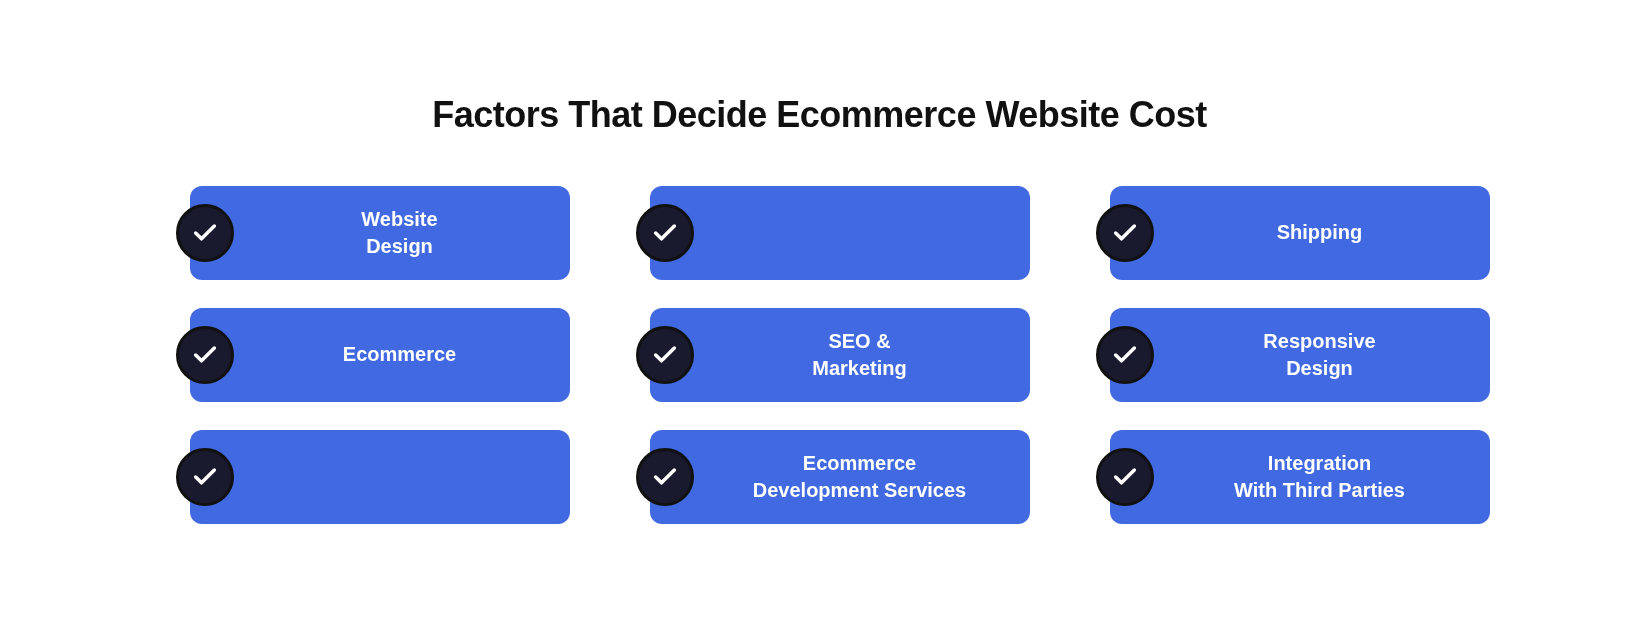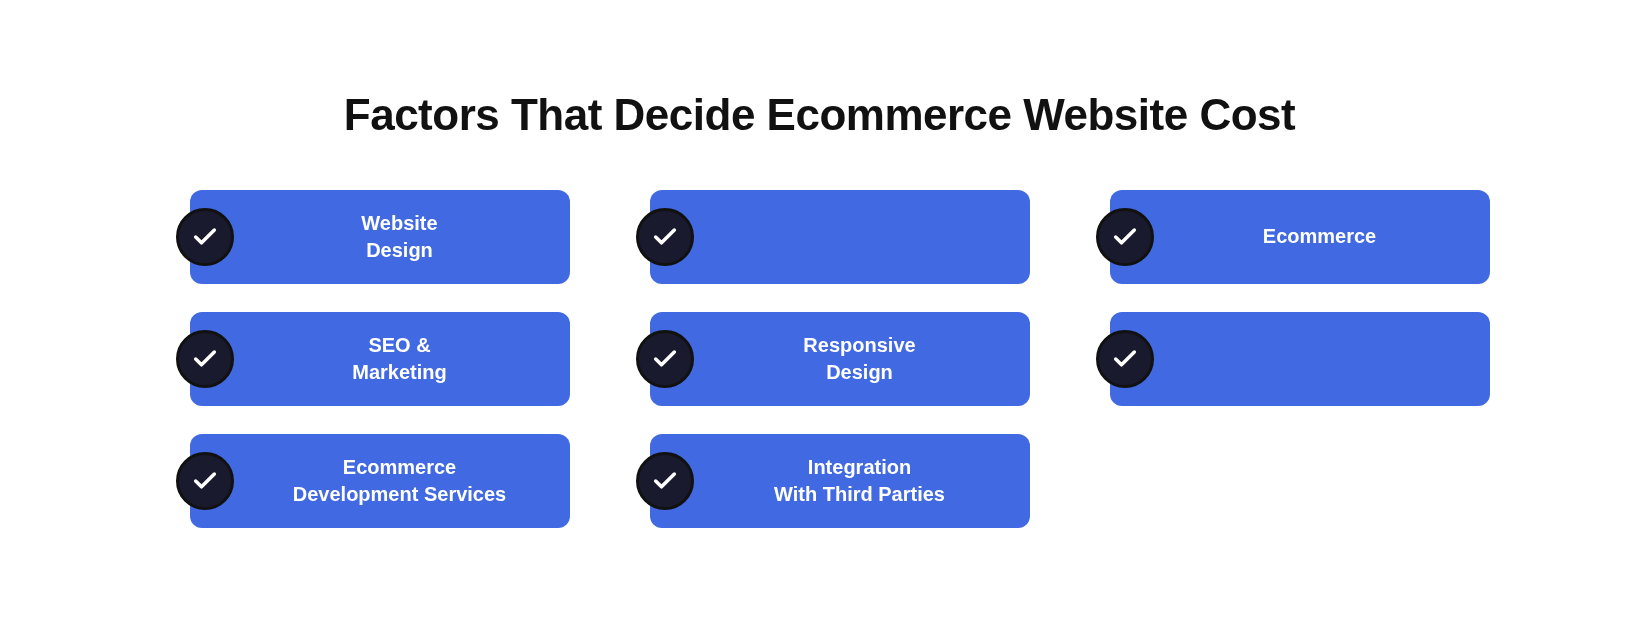--- a/index.html
+++ b/index.html
@@ -18,21 +18,21 @@
       width: 1639px;
     }
 
     .page-container {
       width: 1639px;
       padding: 40px 80px 60px;
     }
 
     .main-title {
       text-align: center;
-      font-size: 44px;
+      font-size: 36px;
       font-weight: 900;
       color: #111111;
       margin-bottom: 50px;
       letter-spacing: -0.5px;
     }
 
     .grid-container {
       display: grid;
       grid-template-columns: repeat(3, 1fr);
       gap: 28px 80px;
@@ -104,20 +104,28 @@
       <polyline points="4,12 9,17 20,6" stroke="white" stroke-width="3" stroke-linecap="round" stroke-linejoin="round"></polyline>
     </svg>
           </div>
         </div>
         <div class="card">
           <div class="check-circle">
             <svg viewBox="0 0 24 24" fill="none" xmlns="http://www.w3.org/2000/svg">
       <polyline points="4,12 9,17 20,6" stroke="white" stroke-width="3" stroke-linecap="round" stroke-linejoin="round"></polyline>
     </svg>
           </div>
+          <span class="card-label">Shipping</span>
+        </div>
+        <div class="card">
+          <div class="check-circle">
+            <svg viewBox="0 0 24 24" fill="none" xmlns="http://www.w3.org/2000/svg">
+      <polyline points="4,12 9,17 20,6" stroke="white" stroke-width="3" stroke-linecap="round" stroke-linejoin="round"></polyline>
+    </svg>
+          </div>
           <span class="card-label">Ecommerce</span>
         </div>
         <div class="card">
           <div class="check-circle">
             <svg viewBox="0 0 24 24" fill="none" xmlns="http://www.w3.org/2000/svg">
       <polyline points="4,12 9,17 20,6" stroke="white" stroke-width="3" stroke-linecap="round" stroke-linejoin="round"></polyline>
     </svg>
           </div>
           <span class="card-label">SEO &amp;<br>Marketing</span>
         </div>

